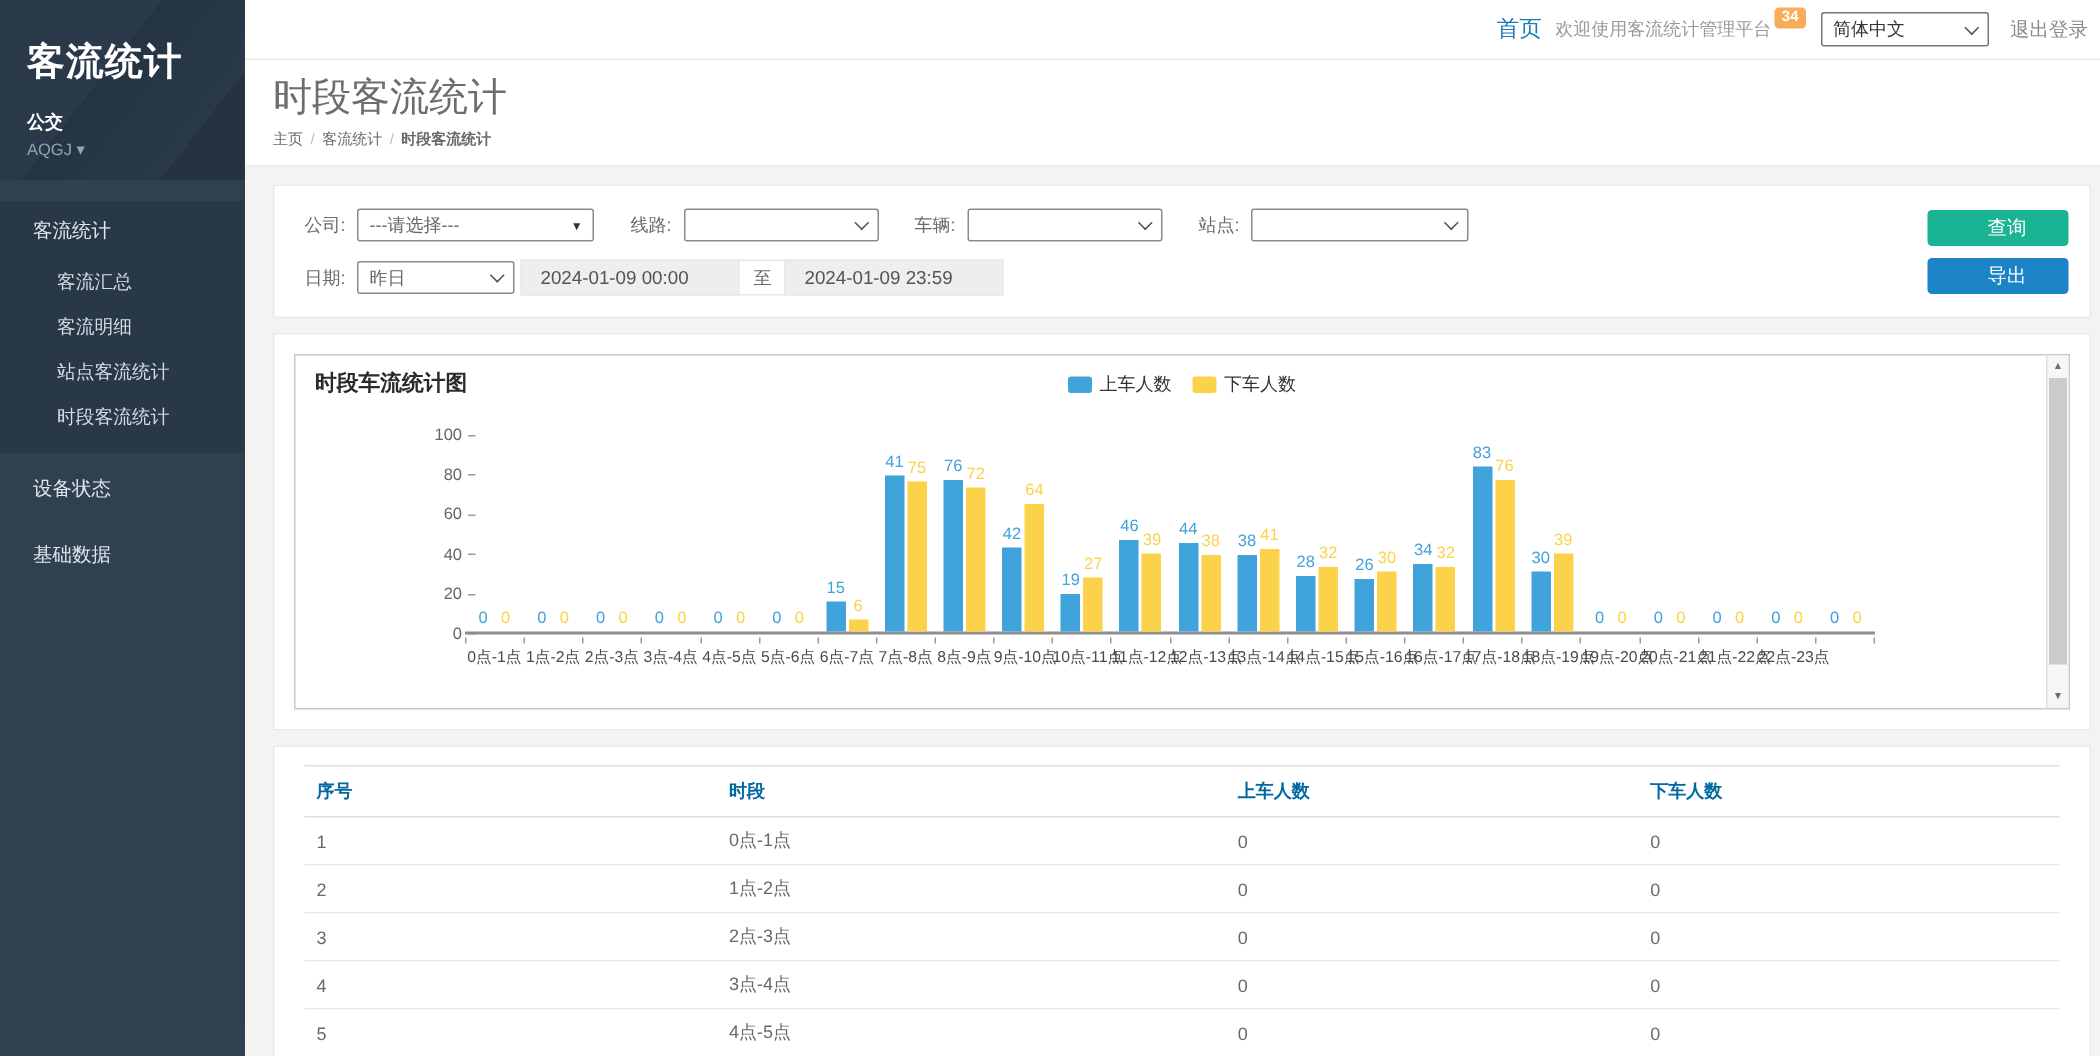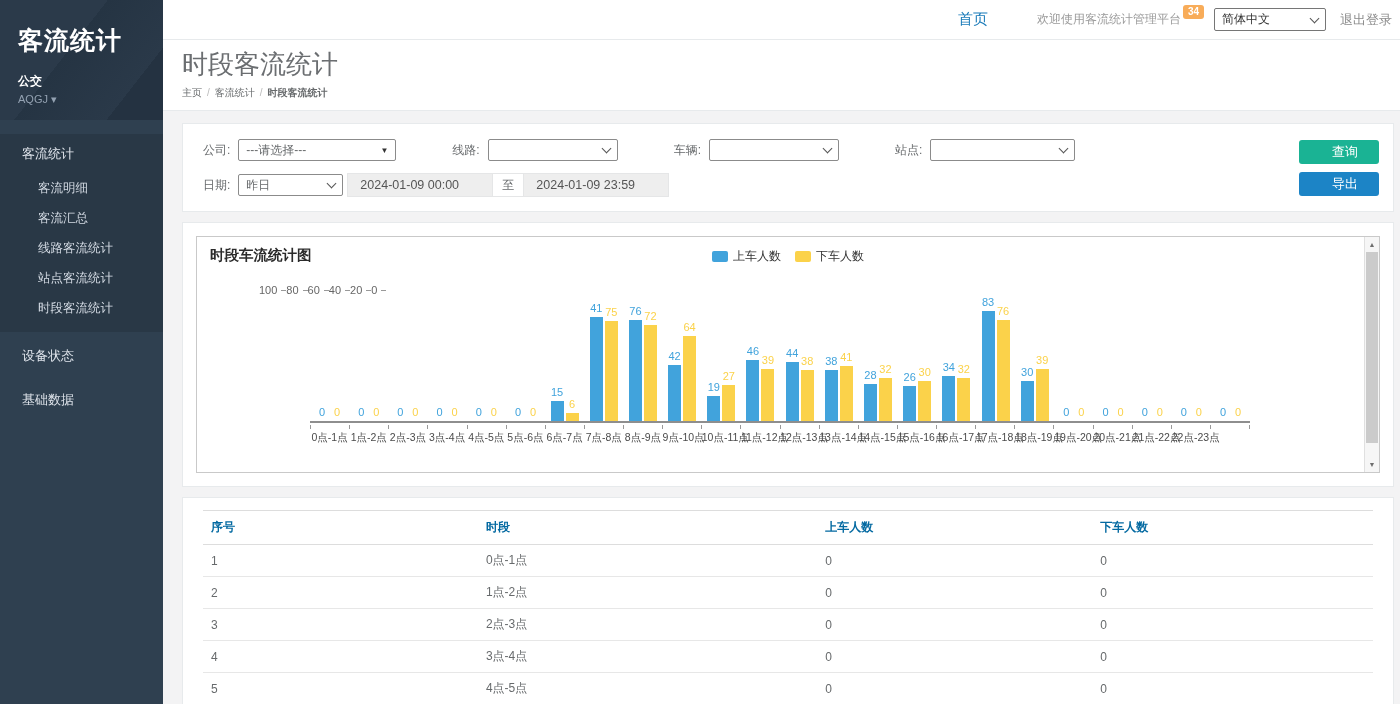--- a/index.html
+++ b/index.html
@@ -16,60 +16,60 @@
   .menu-section.active { background:#293846; }
   .menu-parent { padding:11px 10px 11px 22px; font-size:13px; color:#e0e5ec; cursor:pointer; }
   .menu-child { padding:6px 10px 7px 38px; font-size:12.5px; color:#d4dbe4; cursor:pointer; }
   .menu-section .children { padding-bottom:8px; }
   .menu-section.plain .menu-parent { margin-top:4px; }
 
   
   .main { margin-left:163px; height:704px; display:flex; flex-direction:column; }
   .navbar { height:40px; background:#fff; border-bottom:1px solid #e7eaec; display:flex; align-items:center; justify-content:flex-end; padding-right:6px; flex:none; }
   .nav-home { color:#1a7bb9; font-size:15px; margin-right:9px; cursor:pointer; }
-  .nav-welcome { color:#9a9a9a; font-size:12px;margin-left:40px; }
+  .nav-welcome { color:#9a9a9a; font-size:12px; }
   .nav-badge { background:#f8ac59; color:#fff; font-size:10px; font-weight:bold; padding:1px 5px 2px; border-radius:3px; position:relative; top:-8px; margin:0 10px 0 2px; }
   .nav-select { width:112px; height:23px; border:1px solid #767676; border-radius:2px; background:#fff; display:flex; align-items:center; justify-content:space-between; padding:0 7px; font-size:12px; color:#333; margin-right:14px; cursor:pointer; }
   .nav-logout { color:#8a8a8a; font-size:13px; margin-right:2px; cursor:pointer; white-space:nowrap; }
 
   .heading { background:#fff; padding:9px 0 10px 19px; border-bottom:1px solid #e7eaec; flex:none; }
   .page-title { font-size:26px; font-weight:400; color:#6b6e71; line-height:30px; margin-bottom:7px; }
   .crumbs { font-size:10px; color:#999; }
   .crumbs .crumb { color:#676a6c; cursor:pointer; }
   .crumbs .sep { color:#bbb; padding:0 5px; }
   .crumbs .crumb.current { font-weight:bold; cursor:default; }
 
   .content { flex:1; background:#f3f3f4; padding:12px 6px 0 19px; overflow:hidden; }
   .panel { background:#fff; border:1px solid #e7eaec; }
 
   
   .filter-panel { padding:15px 110px 14px 20px; position:relative; }
   .frow { display:flex; align-items:center; }
   .frow + .frow { margin-top:12px; }
   .flabel { font-size:12px; color:#676a6c; margin-right:8px; white-space:nowrap; }
-  .fgroup { display:flex; align-items:center; margin-right:56px; }
+  .fgroup { display:flex; align-items:center; margin-right:24px; }
   .sel { border:1px solid #8b8b8b; border-radius:2px; background:#fff; height:22px; display:flex; align-items:center; justify-content:space-between; padding:0 7px; font-size:12px; color:#676a6c; cursor:pointer; }
   .tri { font-size:8px; color:#333; margin-left:6px; }
   .chev { width:7px; height:7px; border-right:1.5px solid #555; border-bottom:1.5px solid #555; transform:rotate(45deg); margin:-3px 0 0 6px; flex:none; }
   .w158{width:158px}.w130{width:130px}.w145{width:145px}.w105{width:105px}
   .dbox { background:#eee; border:1px solid #e5e6e7; height:24px; line-height:22px; padding:0 12px; font-size:12.5px; color:#555; min-width:146px; }
   .dsep { background:#fff; border:1px solid #e5e6e7; height:24px; line-height:22px; padding:0 9px; font-size:12px; color:#676a6c; margin:0 -1px; }
   .date-group { display:flex; align-items:center; margin-left:4px; }
-  .btn { position:absolute; right:14px; width:80px; height:24px; border:none; border-radius:3px; color:#fff; font-size:13px; text-align:center; line-height:24px; cursor:pointer; font-family:inherit;padding-left:12px; }
+  .btn { position:absolute; right:14px; width:94px; height:24px; border:none; border-radius:3px; color:#fff; font-size:13px; text-align:center; line-height:24px; cursor:pointer; font-family:inherit;padding-left:12px; }
   .btn-query { top:16px; background:#1ab394; }
   .btn-export { top:48px; background:#1c84c6; }
 
   
   .chart-panel { margin-top:10px; padding:13px; }
   .chart-box { position:relative; height:237px; border:1px solid #c9c9c9; background:#fff; overflow:hidden; }
   .chart-title { position:absolute; top:9px; left:13px; font-size:14.5px; font-weight:bold; color:#2b2b2b; }
   .legend { position:absolute; top:11px; left:50%; transform:translateX(-50%); display:flex; align-items:center; gap:14px; font-size:12px; color:#333; }
   .legend-item { display:flex; align-items:center; cursor:pointer; }
   .legend-item .sw { width:16px; height:11px; border-radius:2px; margin-right:5px; }
-  .ylabels { position:absolute; left:62px; top:46px; width:40px; height:147px; display:flex; flex-direction:row; justify-content:space-between; align-items:flex-start; }
+  .ylabels { position:absolute; left:80px; top:46px; width:40px; height:147px; display:flex; flex-direction:column; justify-content:space-between; align-items:flex-end; }
   .ylab { display:flex; align-items:center; font-size:11px; color:#666; height:14px; }
   .ylab i { display:block; width:5px; height:1px; background:#999; margin-left:4px; }
   .plot { position:absolute; left:113px; top:53px; width:940px; height:133px; display:flex; align-items:flex-end; border-bottom:2px solid #8e8e8e; }
   .group { flex:1; display:flex; justify-content:center; align-items:flex-end; gap:2px; height:100%; }
   .barcol { display:flex; flex-direction:column; align-items:center; justify-content:flex-end; height:100%; }
   .barval { font-size:11px; margin-bottom:3px; line-height:11px; }
   .bar { width:13px; }
   .xticks { position:absolute; left:113px; top:188px; width:940px; height:4px; display:flex; border-left:1px solid #999; }
   .xticks i { flex:1; border-right:1px solid #999; }
   .xlabels { position:absolute; left:113px; top:194px; width:940px; display:flex; }
@@ -91,23 +91,22 @@
 <div class="sidebar">
   <div class="side-header">
     <div class="brand">客流统计</div>
     <div class="org">公交</div>
     <div class="orgcode">AQGJ ▾</div>
   </div>
   <div class="side-menu" id="side-menu">
       <div class="menu-section active">
         <div class="menu-parent">客流统计</div>
         <div class="children">
+          <div class="menu-child">客流汇总</div>
           <div class="menu-child">客流明细</div>
-          <div class="menu-child">客流汇总</div>
-          <div class="menu-child">线路客流统计</div>
           <div class="menu-child">站点客流统计</div>
           <div class="menu-child">时段客流统计</div>
         </div>
       </div>
       <div class="menu-section plain">
         <div class="menu-parent">设备状态</div>
       </div>
       <div class="menu-section plain">
         <div class="menu-parent">基础数据</div>
       </div>

